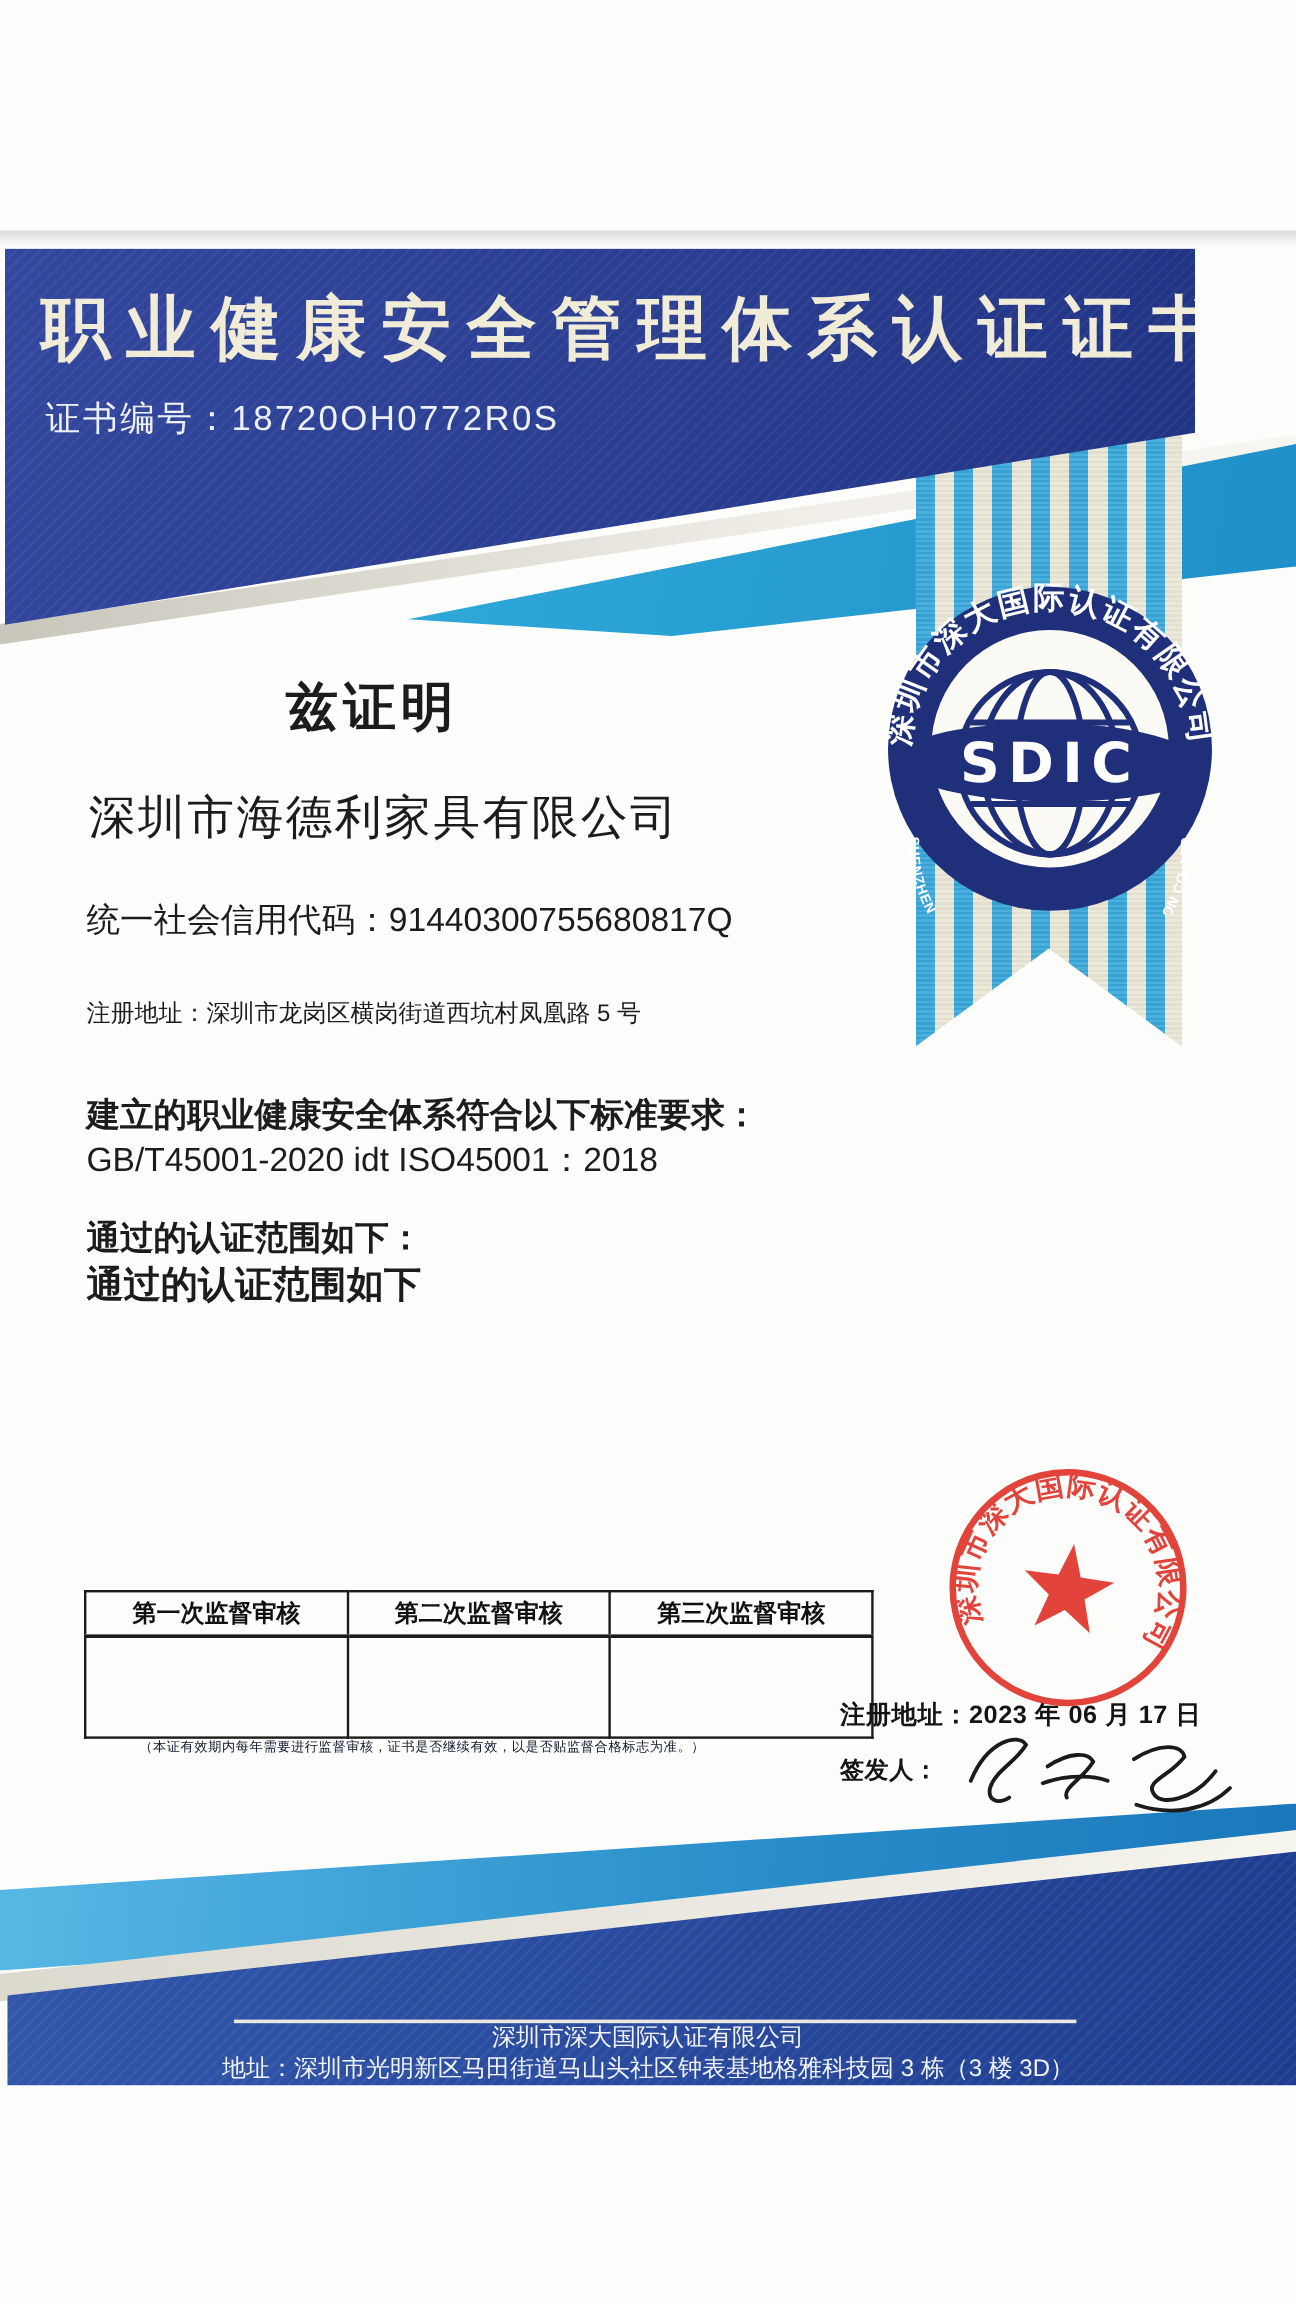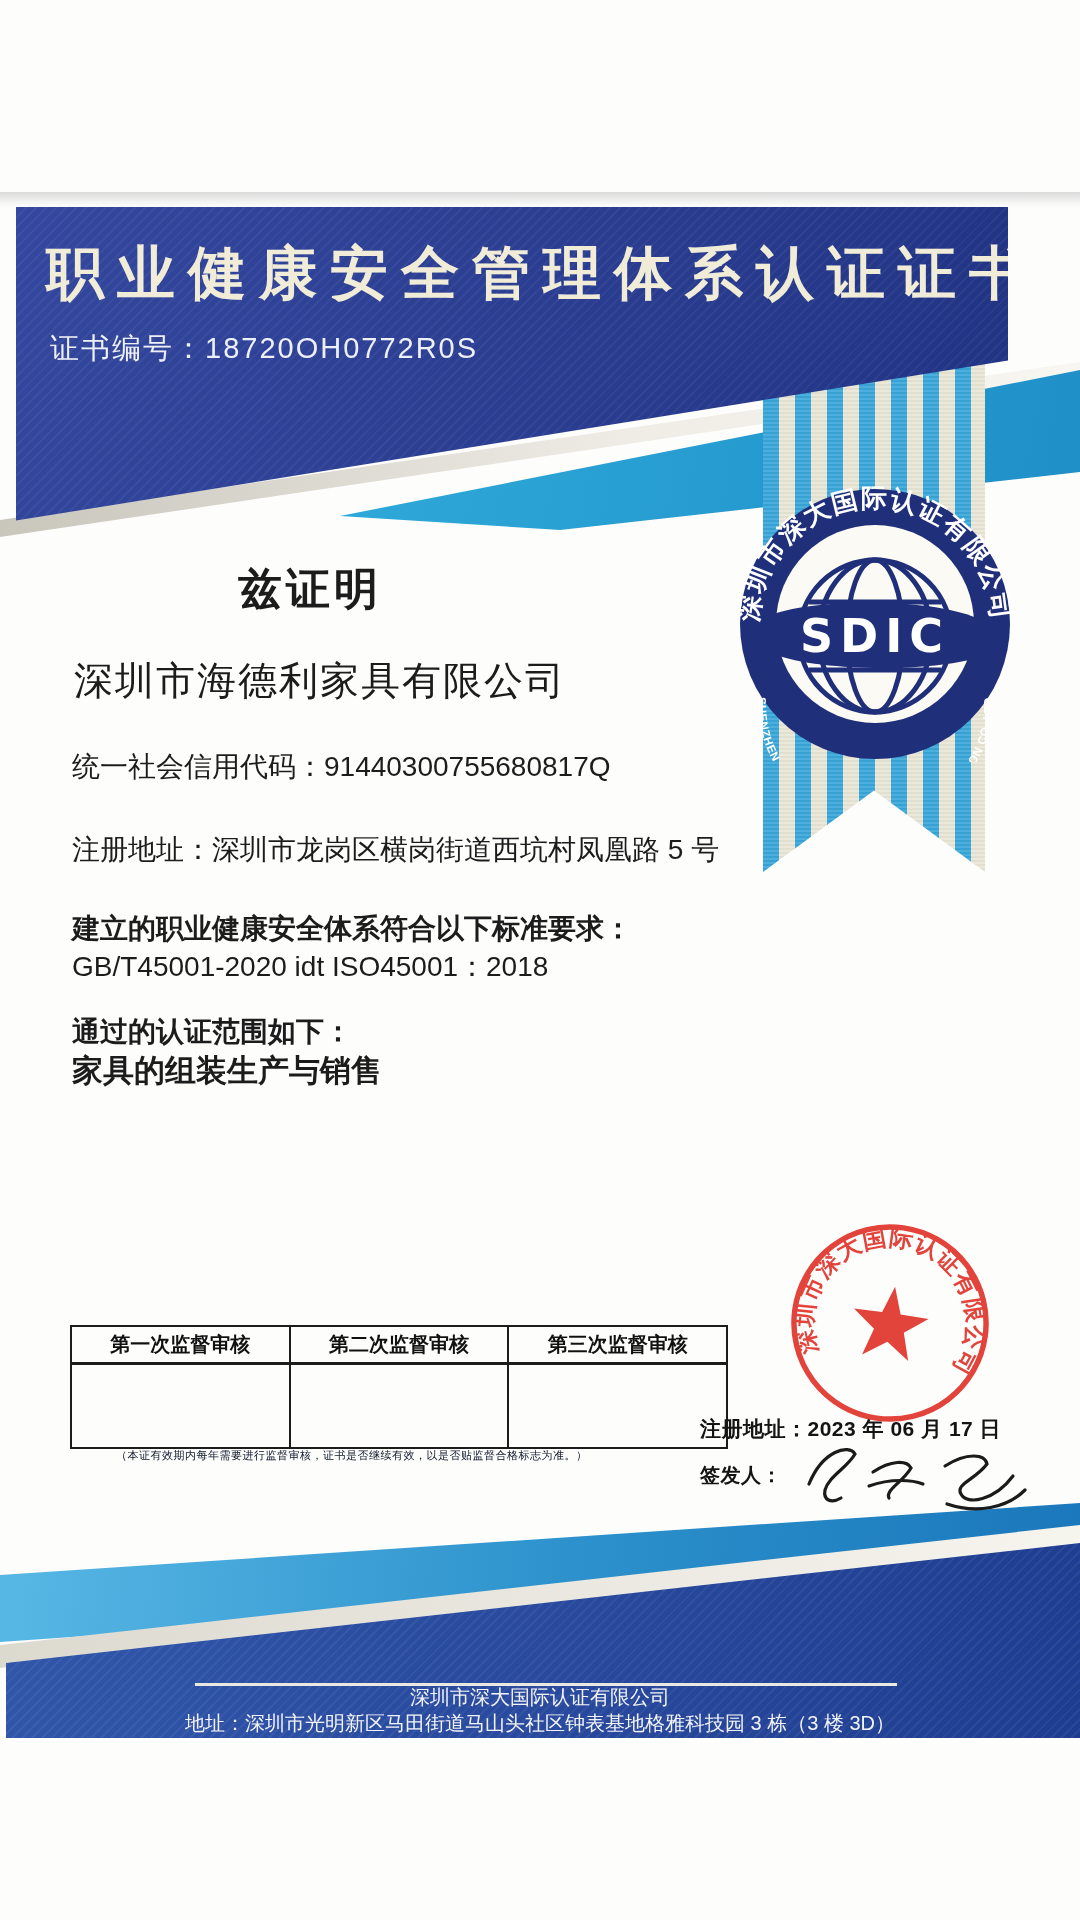--- a/index.html
+++ b/index.html
@@ -4,21 +4,21 @@
 <style>
   html,body{margin:0;padding:0;background:#ffffff;}
   .page{position:relative;width:1080px;height:1920px;background:#fdfdfc;overflow:hidden;
         font-family:"Liberation Sans","DejaVu Sans",sans-serif;color:#1c1c1c;}
 
   
   .top-shadow{position:absolute;left:0;top:192px;width:100%;height:15px;z-index:1;
     background:linear-gradient(180deg,#bfbfbf 0%,#ededed 70%,rgba(255,255,255,0) 100%);opacity:.55;}
 
   
-  .banner{position:absolute;left:16px;top:207px;width:992px;height:320px;z-index:3;
+  .banner{position:absolute;left:4px;top:207px;width:992px;height:320px;z-index:3;
     background:linear-gradient(105deg,#33479e 0%,#2a3d90 55%,#203383 100%);
     clip-path:polygon(0 0,100% 0,100% 48%,0 98%);}
   .banner::after{content:"";position:absolute;inset:0;
     background:repeating-linear-gradient(135deg,rgba(255,255,255,.045) 0 2px,rgba(255,255,255,0) 2px 7px);}
   .banner-title{position:absolute;left:30px;top:28px;font-size:58px;font-weight:bold;
     font-family:"DejaVu Serif","Liberation Serif",serif;color:#f1ecd8;letter-spacing:13px;white-space:nowrap;z-index:2;}
   .banner-certno{position:absolute;left:34px;top:122px;font-size:29px;color:#edf0f6;letter-spacing:2px;z-index:2;}
 
   .silver-streak{position:absolute;left:0;top:350px;width:1080px;height:200px;z-index:1;
     clip-path:polygon(0px 170px,1080px 12px,1080px 27px,0px 187px);
@@ -33,21 +33,21 @@
     clip-path:polygon(0 0,100% 0,100% 100%,50% 84%,0 100%);}
   .ribbon::after{content:"";position:absolute;inset:0;
     background:repeating-linear-gradient(180deg,rgba(255,255,255,.10) 0 2px,rgba(0,0,0,.03) 2px 4px);}
   .medallion{position:absolute;left:737px;top:486px;width:276px;height:276px;z-index:5;}
 
   
   .txt{position:absolute;white-space:nowrap;z-index:4;}
   .statement{left:238px;top:560px;font-size:44px;font-weight:600;letter-spacing:4px;}
   .company{left:74px;top:654px;font-size:39px;letter-spacing:2px;}
   .credit{left:72px;top:748px;font-size:28px;}
-  .address{left:72px;top:831px;font-size:28px;}
+  .address{left:72px;top:831px;font-size:20px;}
   .std-intro{left:72px;top:910px;font-size:28px;font-weight:600;}
   .std{left:72px;top:948px;font-size:28px;}
   .scope-intro{left:72px;top:1013px;font-size:28px;font-weight:600;}
   .scope{left:72px;top:1050px;font-size:31px;font-weight:600;}
 
   
   .audit-table{position:absolute;left:70px;top:1325px;width:658px;z-index:4;
     border-collapse:collapse;table-layout:fixed;}
   .audit-table th{border:2.5px solid #1c1c1c;border-bottom:3.5px solid #1c1c1c;
     height:33px;font-size:20px;font-weight:600;color:#111;}
@@ -126,21 +126,21 @@
     <text x="138" y="166" text-anchor="middle" font-size="46" font-weight="bold" fill="#ffffff" letter-spacing="7" font-family="DejaVu Sans, sans-serif">SDIC</text>
   </svg>
 
   <div class="txt statement">兹证明</div>
   <div class="txt company">深圳市海德利家具有限公司</div>
   <div class="txt credit">统一社会信用代码：91440300755680817Q</div>
   <div class="txt address">注册地址：深圳市龙岗区横岗街道西坑村凤凰路 5 号</div>
   <div class="txt std-intro">建立的职业健康安全体系符合以下标准要求：</div>
   <div class="txt std">GB/T45001-2020 idt ISO45001：2018</div>
   <div class="txt scope-intro">通过的认证范围如下：</div>
-  <div class="txt scope">家具的组装生产与销售</div>
+  <div class="txt scope">通过的认证范围如下</div>
 
   <table class="audit-table">
     <tbody>
         <tr>
       <th>第一次监督审核</th>
       <th>第二次监督审核</th>
       <th>第三次监督审核</th>
     </tr>
     <tr>
       <td></td>

